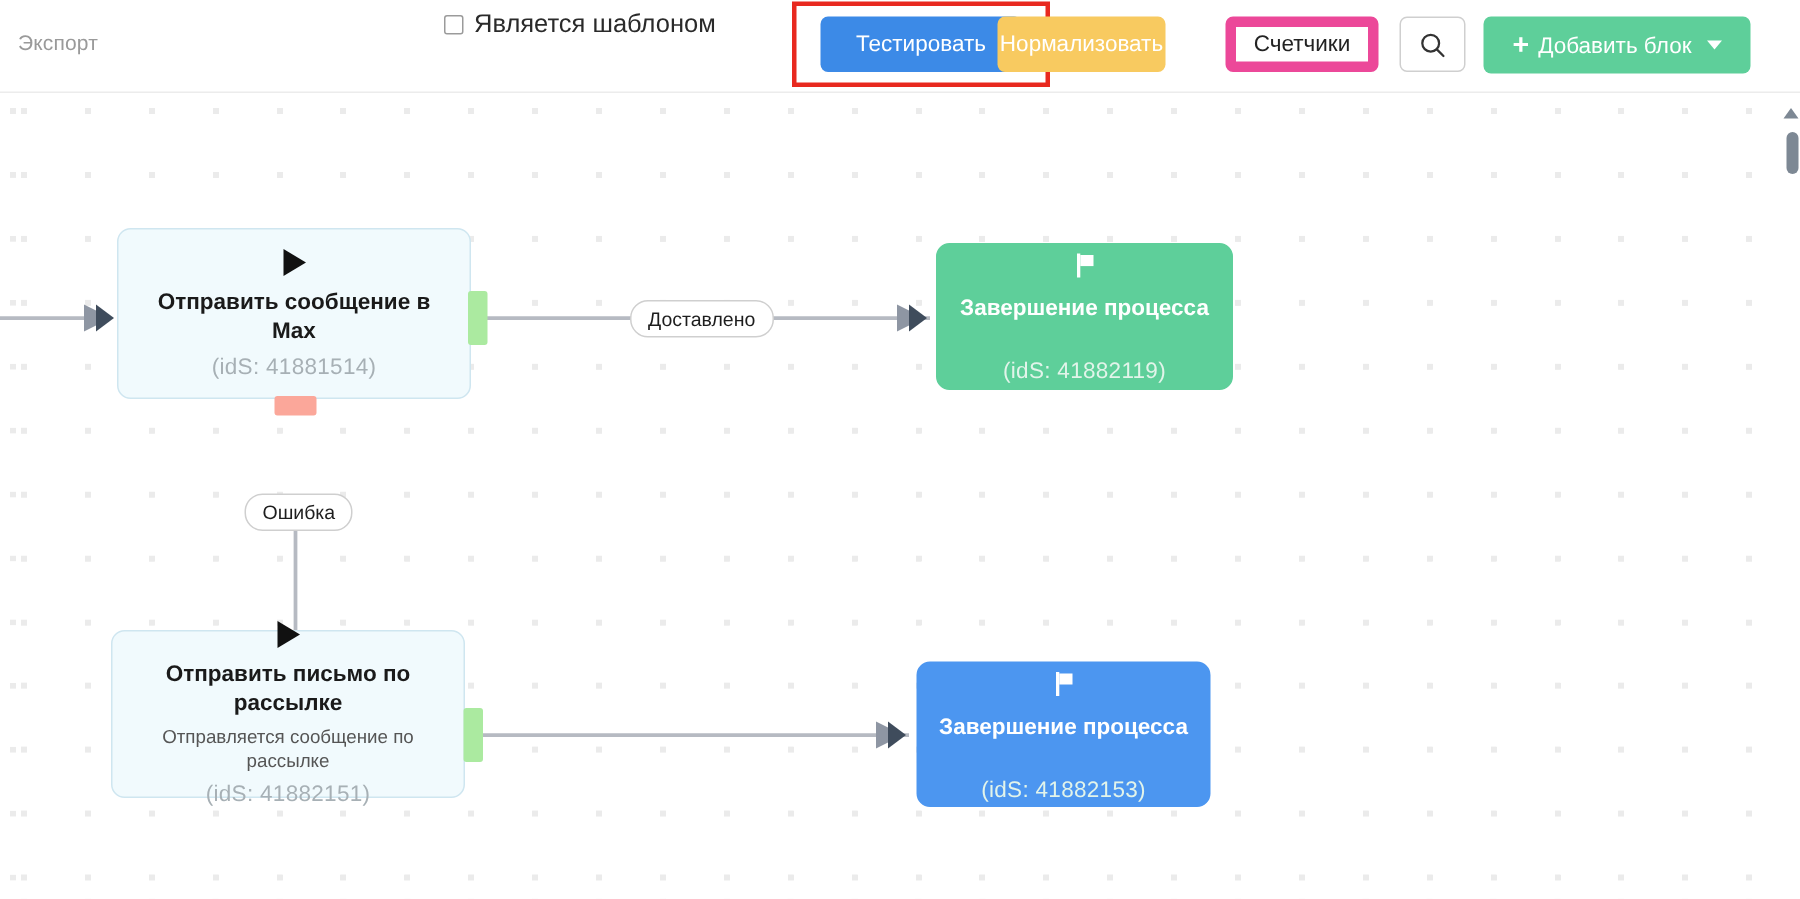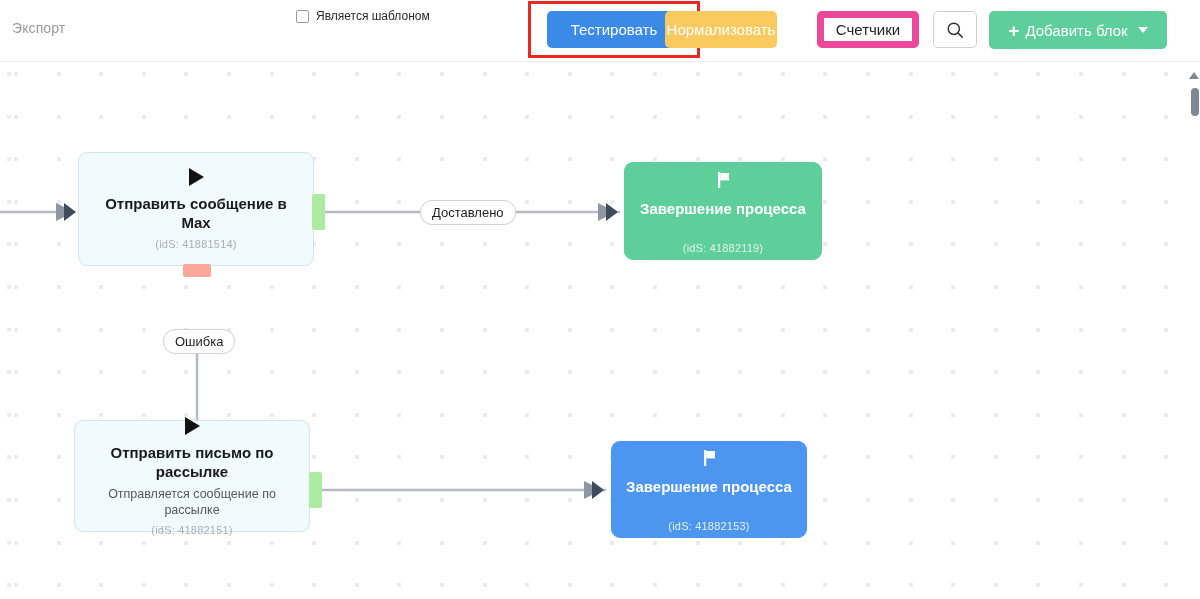--- a/index.html
+++ b/index.html
@@ -27,21 +27,21 @@
   }
   .checkbox-group {
     position:absolute; left:296px; top:7px;
     display:flex; flex-direction:column; gap:4px;
   }
   .cb-row { display:flex; align-items:center; gap:7px; cursor:pointer; }
   .cb-box {
     width:13px; height:13px; border:1px solid #9b9b9b; border-radius:2px;
     background:#fff; flex:0 0 auto;
   }
-  .cb-label { font-size:12px; color:#2a2a2a; white-space:nowrap; line-height:18px; }
+  .cb-label { font-size:17px; color:#2a2a2a; white-space:nowrap; line-height:18px; }
 
   .test-wrap {
     position:absolute; left:488px; top:1px;
     width:172px; height:57px;
     border:3px solid #e8291f; border-radius:0;
     display:flex; align-items:center; justify-content:center;
     background:#fff;
     margin-left:40px;
   }
   .btn {
@@ -110,21 +110,21 @@
   .node-green { background:#5ecf9a; border:1px solid #5ecf9a; }
   .node-blue  { background:#4c96f0; border:1px solid #4c96f0; }
 
   .node-icon { line-height:1; margin-bottom:8px; }
   .play-icon { width:0;height:0;border-left:15px solid #111;border-top:9px solid transparent;border-bottom:9px solid transparent; }
   .flag-icon svg { display:block; }
 
   .node-title { font-size:15px; font-weight:bold; color:#1a1a1a; line-height:19px; }
   .node-title.light { color:#ffffff; }
   .node-sub { font-size:12.5px; color:#555; line-height:16px; margin-top:5px; }
-  .node-id { font-size:11px; color:#a7b0b5; margin-top:6px; letter-spacing:.2px; }
+  .node-id { font-size:15px; color:#a7b0b5; margin-top:6px; letter-spacing:.2px; }
   .node-id.light { color:#e2f4ea;margin-top:24px; }
 
   
   .port { position:absolute; z-index:14; border-radius:2px; }
   .port-out-green { width:13px; height:36px; background:#abeaa0; }
   .port-out-red   { width:28px; height:13px; background:#fba79a; }
 
   
   .edge-label {
     position:absolute; z-index:20;

